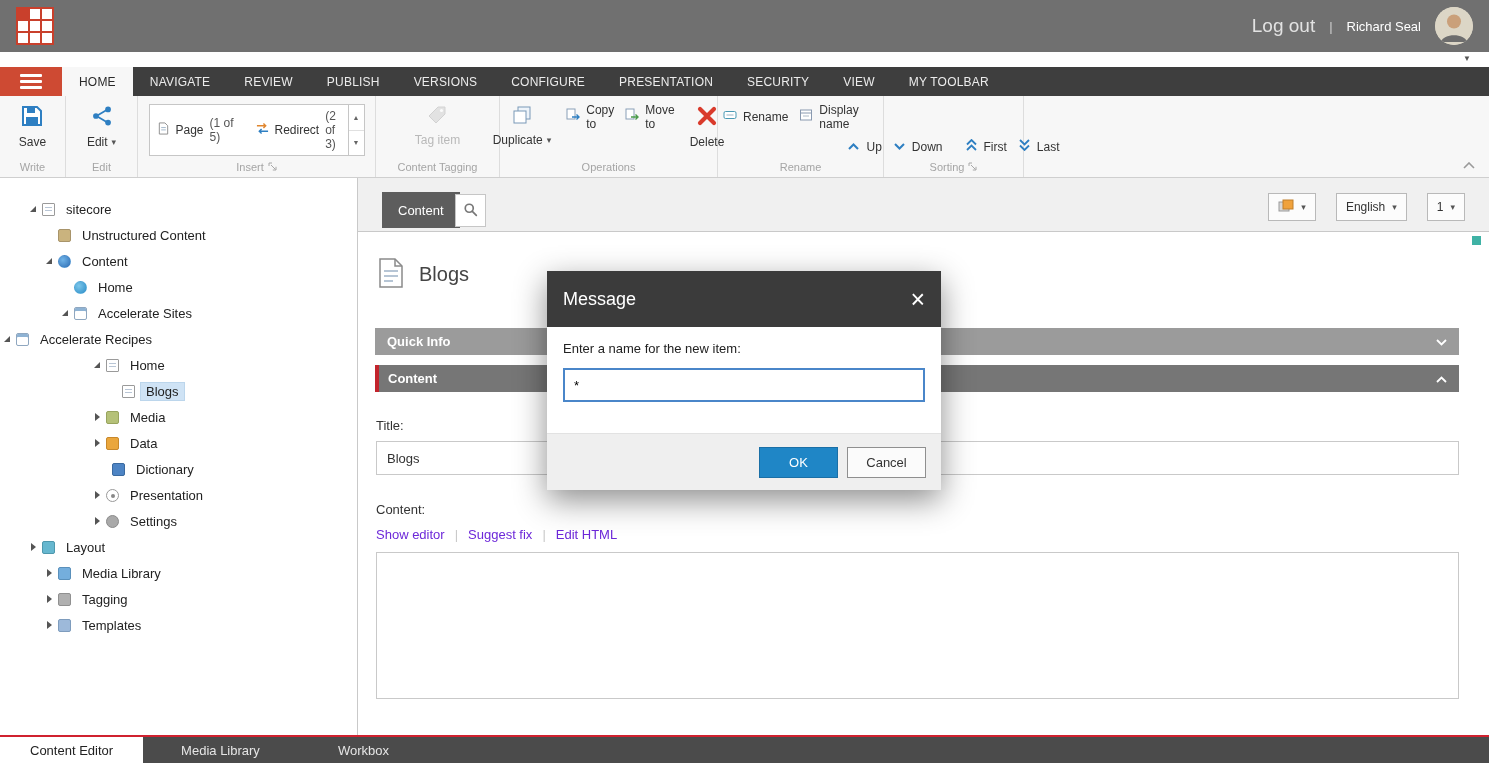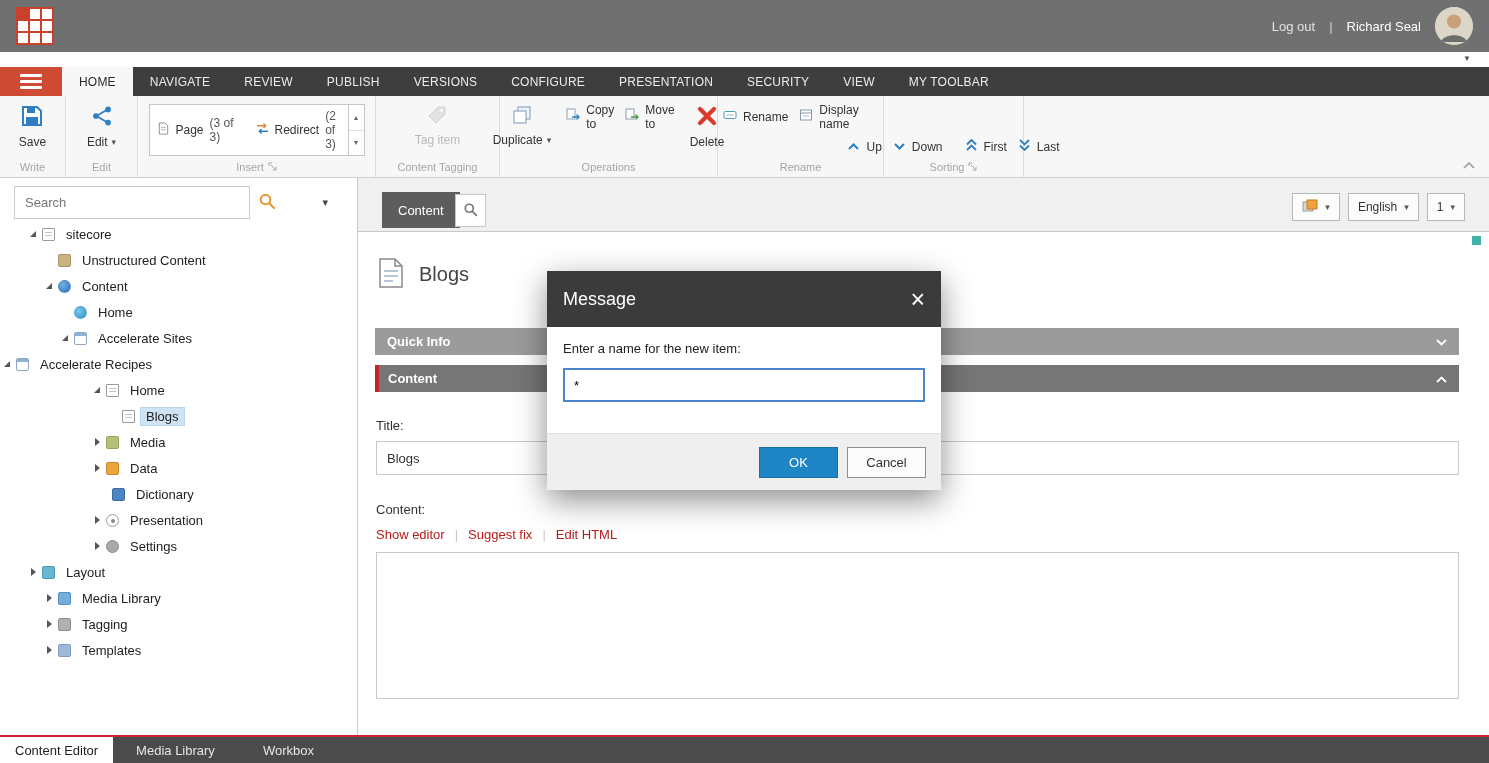--- a/index.html
+++ b/index.html
@@ -7,21 +7,21 @@
   body{font-family:"Liberation Sans", sans-serif;}
   .stage{position:relative;width:1489px;height:763px;overflow:hidden;background:#fff;font-size:13px;color:#333}
   .abs{position:absolute}
 
   
   .topbar{left:0;top:0;width:1489px;height:52px;background:#707070;display:flex;align-items:center;justify-content:space-between;padding:0 16px}
   .logo{width:38px;height:38px;background:#c9402c;display:grid;grid-template-columns:repeat(3,10px);grid-template-rows:repeat(3,10px);gap:2px;padding:2px;cursor:pointer}
   .logo i{background:#fff;display:block}
   .logo i.r{background:#c9402c}
   .topright{display:flex;align-items:center;gap:14px}
-  .logout{color:#e2e2e2;font-size:13px;cursor:pointer}
+  .logout{color:#e2e2e2;font-size:19px;cursor:pointer}
   .tdiv{color:#cfcfcf}
   .uname{color:#fff;font-size:13px;cursor:pointer}
   .avatar{width:38px;height:38px;border-radius:50%;overflow:hidden;background:#dcd6c6;cursor:pointer}
 
   
   .strip{left:0;top:52px;width:1489px;height:15px;background:#fff}
   .strip-caret{right:18px;top:54px;font-size:8px;color:#555;cursor:pointer}
 
   
   .tabs{left:0;top:67px;width:1489px;height:29px;background:#3e3e3e;display:flex;align-items:stretch}
@@ -54,21 +54,21 @@
   .ops-body{display:flex;align-items:flex-start;padding-top:7px;justify-content:center;gap:4px;flex:1}
   .sort-body{display:flex;align-items:flex-end;padding-top:7px;justify-content:center;gap:12px;flex:1}
   .rib-collapse{right:14px;bottom:5px;cursor:pointer}
 
   
   .sidepanel{left:0;top:178px;width:358px;height:559px;background:#fff;border-right:1px solid #c9c9c9}
   .searchrow{display:flex;align-items:center;padding:8px 0 0 14px;width:344px}
   .searchrow input{width:236px;height:33px;border:1px solid #c9c9c9;padding:0 10px;font-size:13px;color:#444;outline:none;font-family:"Liberation Sans",sans-serif}
   .magbtn{width:34px;height:33px;display:flex;align-items:center;justify-content:center;background:none;border:none;cursor:pointer}
   .search-caret{margin-left:auto;margin-right:16px;font-size:11px;color:#444;cursor:pointer}
-  .tree{margin-top:2px;font-size:13px;color:#222}
+  .tree{margin-top:18px;font-size:13px;color:#222}
   .trow{height:26px;display:flex;align-items:center;cursor:pointer}
   .twbox{width:14px;display:flex;align-items:center;justify-content:center;flex:0 0 14px}
   .tw-c{width:0;height:0;border-top:4px solid transparent;border-bottom:4px solid transparent;border-left:5px solid #555}
   .tw-e{width:0;height:0;border-left:6px solid transparent;border-bottom:6px solid #555}
   .ticon{width:13px;height:13px;border-radius:2px;flex:0 0 13px;margin:0 6px 0 2px;border:1px solid transparent}
   .tlabel{padding:1px 5px;white-space:nowrap}
   .tlabel.sel{background:#cfe3f5;outline:1px solid #bcd6ec}
   .i-doc{background:#fff;border-color:#9a9a9a;position:relative;border-radius:1px}
   .i-doc::after{content:"";position:absolute;left:2px;right:2px;top:3px;height:6px;background:repeating-linear-gradient(to bottom,#b9c6d6 0 1px,transparent 1px 3px)}
   .i-folder{background:#cab37e;border-color:#a8946a}
@@ -84,53 +84,53 @@
   .i-layout{background:#66b7cf;border-color:#4e98ad}
   .i-medlib{background:#74aedd;border-color:#5a90bb}
   .i-system{background:#b0b0b0;border-color:#909090}
   .i-templates{background:#9db9da;border-color:#7e9cbd}
 
   
   .main{left:358px;top:178px;width:1131px;height:559px;background:#fff}
   .tabstrip{position:absolute;left:0;top:0;right:0;height:54px;background:#f0f0f0;border-bottom:1px solid #c9c9c9}
   .ctab{position:absolute;left:24px;top:14px;height:36px;background:#5d5d5d;color:#fff;font-size:13px;display:flex;align-items:center;padding:0 16px;cursor:pointer}
   .stab{position:absolute;left:97px;top:16px;width:31px;height:33px;background:#fff;border:1px solid #c6c6c6;display:flex;align-items:center;justify-content:center;cursor:pointer}
-  .rightbtns{position:absolute;right:24px;top:15px;display:flex;gap:8px}
+  .rightbtns{position:absolute;right:24px;top:15px;display:flex;gap:20px}
   .ddbtn{height:28px;background:#fcfcfc;border:1px solid #b9b9b9;display:flex;align-items:center;gap:7px;padding:0 9px;font-size:12px;color:#333;cursor:pointer}
   .cbody{position:absolute;left:0;top:54px;right:0;bottom:0;background:#fff}
   .scrollmark{position:absolute;right:8px;top:4px;width:9px;height:9px;background:#3fb2a5;cursor:pointer}
   .itemhead{position:absolute;left:20px;top:26px;display:flex;align-items:center;gap:15px}
   .itemtitle{font-size:20px;color:#444}
   .secbar{position:absolute;left:17px;right:30px;height:27px;color:#fff;font-size:13px;font-weight:bold;display:flex;align-items:center;padding:0 12px;cursor:pointer}
   .secbar .chev{margin-left:auto}
   .qi{top:96px;background:#9b9b9b}
   .ct{top:133px;background:#767676;border-left:4px solid #c2242c;padding-left:9px}
   .flabel{position:absolute;left:18px;font-size:13px;color:#333}
   .field{position:absolute;left:18px;right:30px;height:34px;border:1px solid #c9c9c9;padding:0 10px;font-size:13px;color:#333;font-family:"Liberation Sans",sans-serif;outline:none}
   .linksrow{position:absolute;left:18px;top:295px;display:flex;align-items:center;font-size:13px}
-  .lnk{color:#b91c1c;cursor:pointer}
+  .lnk{color:#6d28d9;cursor:pointer}
   .vsep{color:#c9c9c9;margin:0 10px}
   .vsep::after{content:"|"}
   .bigarea{position:absolute;left:18px;right:30px;top:320px;height:147px;border:1px solid #c9c9c9;resize:none;outline:none}
 
   
   .dlg{position:absolute;left:547px;top:271px;width:394px;height:219px;background:#fff;box-shadow:0 10px 30px rgba(0,0,0,.45)}
   .dlg-h{height:56px;background:#3b3b3b;display:flex;align-items:center;justify-content:space-between;padding:0 16px}
   .dlg-title{color:#fff;font-size:18px}
   .dlg-x{color:#fff;font-size:25px;line-height:1;cursor:pointer}
   .dlg-prompt{position:absolute;left:16px;top:70px;font-size:13px;color:#222}
   .dlg-input{position:absolute;left:16px;right:16px;top:97px;height:34px;border:2px solid #4a86c9;padding:0 9px;font-size:13px;outline:none;font-family:"Liberation Sans",sans-serif;width:362px}
   .dlg-f{position:absolute;left:0;right:0;bottom:0;height:57px;background:#efefef;border-top:1px solid #e2e2e2;display:flex;align-items:center;justify-content:flex-end;gap:9px;padding-right:15px}
   .btn{width:79px;height:31px;font-size:13px;cursor:pointer;font-family:"Liberation Sans",sans-serif}
   .btn-ok{background:#1f86c6;border:1px solid #1a6fa6;color:#fff}
   .btn-cancel{background:#fbfbfb;border:1px solid #8f8f8f;color:#333}
 
   
   .bottombar{left:0;top:735px;width:1489px;height:28px;background:#4b4b4b;border-top:2px solid #d0212f;display:flex;align-items:stretch}
-  .btab{display:flex;align-items:center;padding:0 15px;font-size:13px;color:#e5e5e5;cursor:pointer}
+  .btab{display:flex;align-items:center;padding:0 30px;font-size:13px;color:#e5e5e5;cursor:pointer}
   .btab.active{background:#fff;color:#222}
   .btab.ml{margin-left:8px}
   .btab.wb{margin-left:18px}
 </style>
 </head>
 <body>
 
 <div class="stage">
 
   <div class="abs topbar">
@@ -223,21 +223,21 @@
         <div class="insbox">
           <div class="insrows">
             <div class="insrow">
               <span>
                 <svg width="13" height="13" viewBox="0 0 14 14">
                     <path d="M2.5 1h6l3 3v9h-9z" fill="#fff" stroke="#8a8a8a"></path>
                     <path d="M4.5 6h5M4.5 8.5h5" stroke="#9fb3c8"></path>
                   </svg>
               </span>
               <span>Page</span>
-              <span class="inscount">(3 of 3)</span>
+              <span class="inscount">(1 of 5)</span>
             </div>
             <div class="insrow">
               <span>
                 <svg width="13" height="13" viewBox="0 0 14 14">
                     <path d="M1 4h9M8 1.5L10.5 4 8 6.5" fill="none" stroke="#e0862e" stroke-width="1.5"></path>
                     <path d="M13 10H4M6 7.5L3.5 10 6 12.5" fill="none" stroke="#2e7fc2" stroke-width="1.5"></path>
                   </svg>
               </span>
               <span>Redirect</span>
               <span class="inscount">(2 of 3)</span>
@@ -398,32 +398,20 @@
 
     <div style="flex:1"></div>
     <span class="abs rib-collapse">
       <svg width="12" height="7" viewBox="0 0 12 7">
           <path d="M1 6L6 1l5 5" fill="none" stroke="#9a9a9a" stroke-width="1.6"></path>
         </svg>
     </span>
   </div>
 
   <div class="abs sidepanel">
-    <div class="searchrow">
-      <input placeholder="Search" style="">
-      <button class="magbtn">
-        <span>
-          <svg width="18" height="18" viewBox="0 0 18 18">
-              <circle cx="7.5" cy="7.5" r="4.8" fill="none" stroke="#e8962e" stroke-width="2"></circle>
-              <path d="M11.2 11.2L16 16" stroke="#e8962e" stroke-width="2" stroke-linecap="round"></path>
-            </svg>
-        </span>
-      </button>
-      <span class="search-caret">▾</span>
-    </div>
 
     <div class="tree">
       <div class="trow" style="padding-left:26px">
         <span class="twbox">
             <span class="tw-e"></span>
           </span>
         <span class="ticon i-doc"></span>
         <span class="tlabel">sitecore</span>
       </div>
       <div class="trow" style="padding-left:42px">

